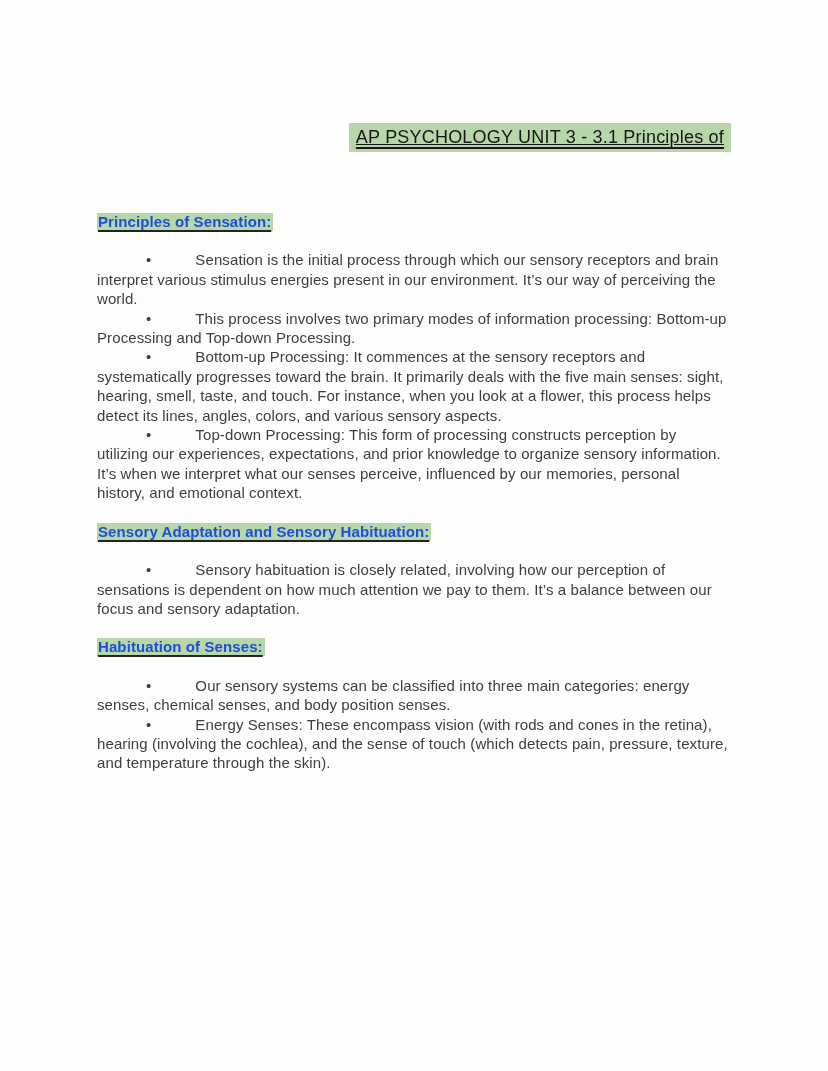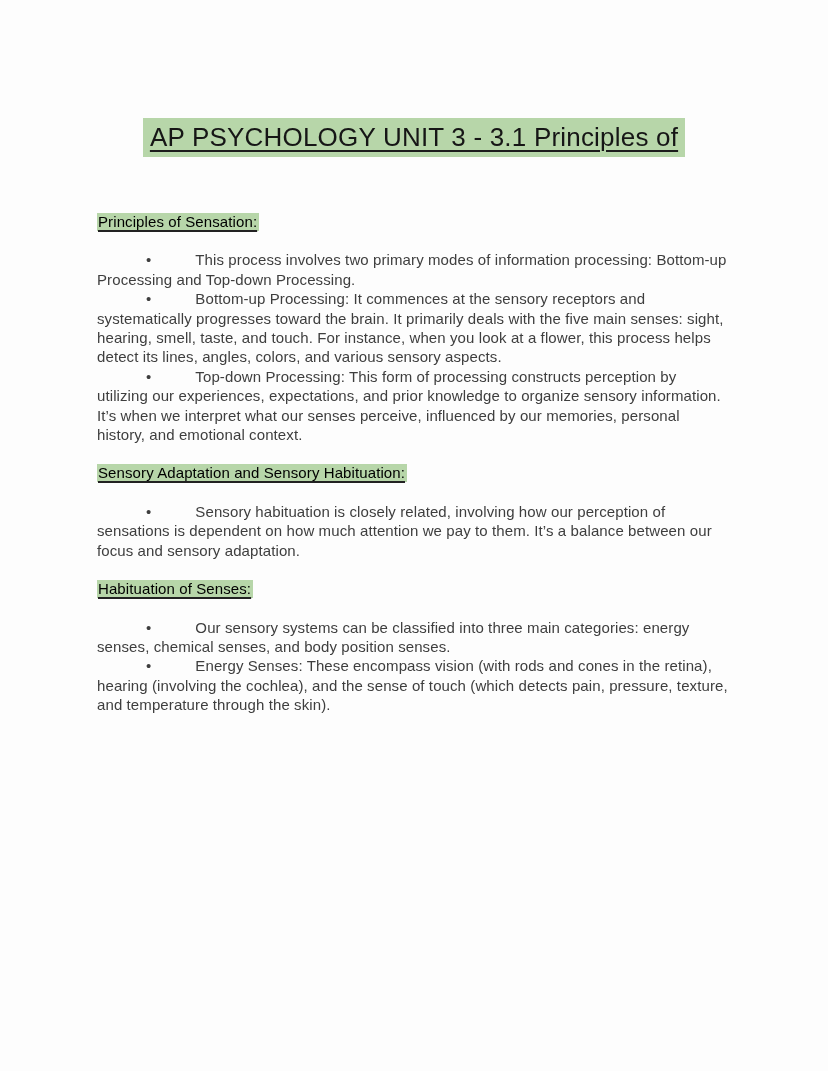--- a/index.html
+++ b/index.html
@@ -14,44 +14,45 @@
     background: #fdfdfd;
     overflow: hidden;
     font-family: "Liberation Sans", sans-serif;
   }
   .content {
     padding: 0 97px 0 97px;
   }
   
   .doc-title {
     padding-top: 116px;
-    text-align: center;
-    font-size: 26px;
+    text-align: right;
+    font-size: 18px;
     line-height: 43px;
     color: #161616;
     letter-spacing: 0.2px;
+    text-decoration: underline;
   }
   .doc-title .hl {
     text-decoration: underline;
     text-decoration-thickness: 2px;
     text-underline-offset: 4px;
     text-decoration-color: #1c1c1c;
     padding: 4px 7px 5px 7px;
   }
   
   .hl {
     background: #b7d6a9;
   }
   
   .heading {
     margin: 19px 0;
     font-size: 15px;
     line-height: 19.4px;
-    font-weight: 400;
-    color: #000000;
+    font-weight: 700;
+    color: #1d4ed8;
     letter-spacing: 0.1px;
   }
   .heading.first {
     margin-top: 53px;
   }
   .heading .hl {
     text-decoration: underline;
     text-decoration-thickness: 1.5px;
     text-underline-offset: 3px;
     text-decoration-color: #222;
@@ -80,20 +81,21 @@
 <div class="page">
   <div class="content">
 
     <div class="doc-title">
       <span class="hl">AP PSYCHOLOGY UNIT 3 - 3.1 Principles of</span><br>
     </div>
 
     <section>
       <h2 class="heading first"><span class="hl">Principles of Sensation:</span></h2>
 
+      <p class="bullet-para"><span class="bullet">•</span><span class="gap"></span><span>Sensation is the initial process through which our sensory receptors and brain interpret various stimulus energies present in our environment. It’s our way of perceiving the world.</span></p>
       <p class="bullet-para"><span class="bullet">•</span><span class="gap"></span><span>This process involves two primary modes of information processing: Bottom-up Processing and Top-down Processing.</span></p>
       <p class="bullet-para"><span class="bullet">•</span><span class="gap"></span><span>Bottom-up Processing: It commences at the sensory receptors and systematically progresses toward the brain. It primarily deals with the five main senses: sight, hearing, smell, taste, and touch. For instance, when you look at a flower, this process helps detect its lines, angles, colors, and various sensory aspects.</span></p>
       <p class="bullet-para"><span class="bullet">•</span><span class="gap"></span><span>Top-down Processing: This form of processing constructs perception by utilizing our experiences, expectations, and prior knowledge to organize sensory information. It’s when we interpret what our senses perceive, influenced by our memories, personal history, and emotional context.</span></p>
     </section>
 
     <section>
       <h2 class="heading"><span class="hl">Sensory Adaptation and Sensory Habituation:</span></h2>
 
       <p class="bullet-para"><span class="bullet">•</span><span class="gap"></span><span>Sensory habituation is closely related, involving how our perception of sensations is dependent on how much attention we pay to them. It’s a balance between our focus and sensory adaptation.</span></p>
     </section>

